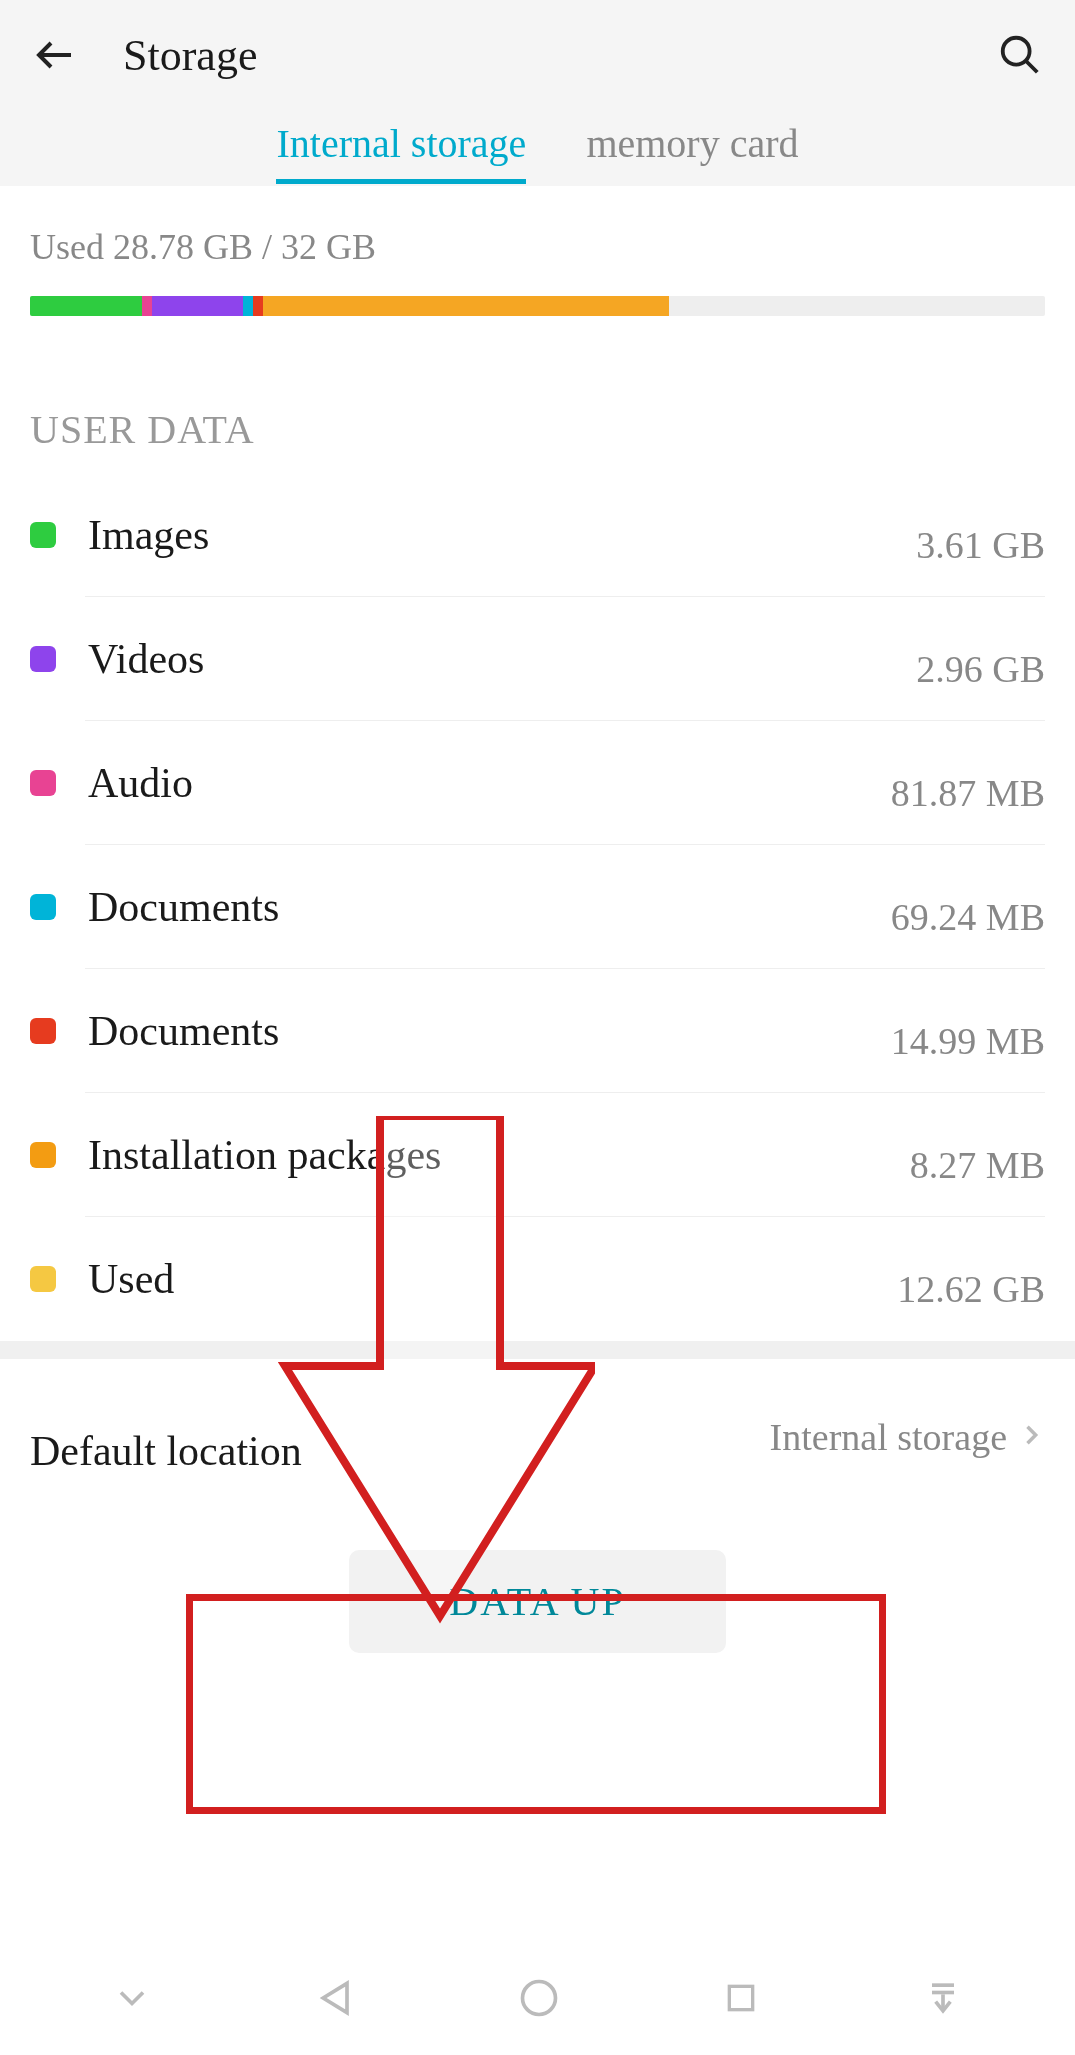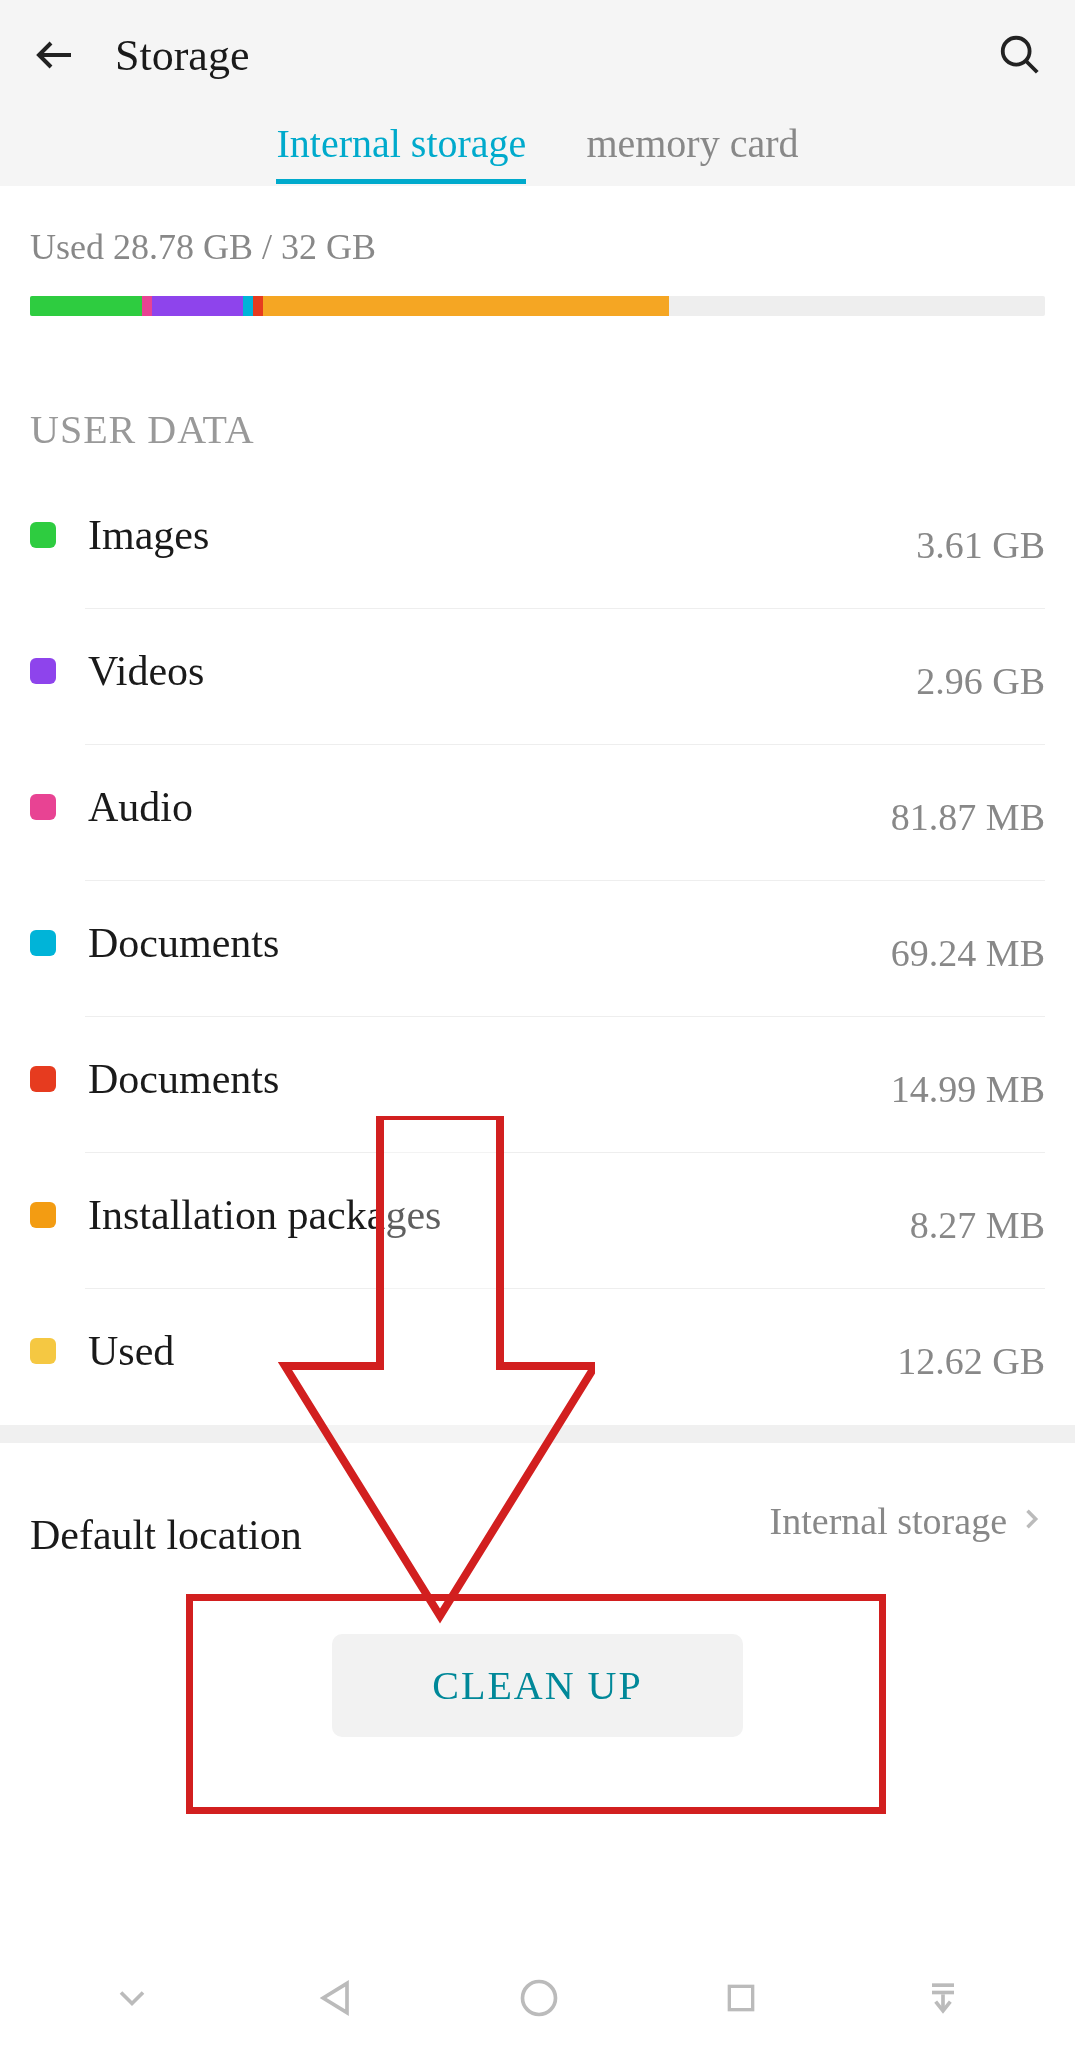--- a/index.html
+++ b/index.html
@@ -13,20 +13,21 @@
     }
     .header {
       background: #f5f5f5;
       height: 186px;
     }
     .header-top {
       display: flex;
       align-items: center;
       padding: 20px 30px 0 30px;
       height: 90px;
+      gap: 8px;
     }
     .back-icon {
       width: 50px;
       height: 50px;
       display: flex;
       align-items: center;
       justify-content: center;
     }
     .page-title {
       font-size: 44px;
@@ -79,21 +80,21 @@
     .section-header {
       font-size: 40px;
       color: #999;
       padding: 60px 30px 20px 30px;
       letter-spacing: 1px;
     }
     .list { }
     .list-item {
       display: flex;
       align-items: center;
-      padding: 30px 30px 42px 30px;
+      padding: 30px 30px 30px 30px;
       position: relative;
     }
     .list-item::after {
       content: "";
       position: absolute;
       bottom: 0;
       left: 85px;
       right: 30px;
       height: 1px;
       background: #eee;
@@ -258,21 +259,21 @@
     <div class="default-label">Default location</div>
     <div class="default-value">Internal storage</div>
     <span class="chevron-icon">
       <svg width="28" height="28" viewBox="0 0 24 24" fill="none" stroke="#bbb" stroke-width="3">
         <polyline points="9,5 16,12 9,19"></polyline>
       </svg>
     </span>
   </div>
 
   <div class="cleanup-wrap">
-    <button class="cleanup-button">CLEAN UP</button>
+    <button class="cleanup-button">DATA UP</button>
   </div>
 </div>
 
 <svg class="annotation-arrow" style="left:265px; top:1116px;" width="330" height="510" viewBox="0 0 330 510">
   <path d="M115 0 L235 0 L235 250 L330 250 L175 500 L20 250 L115 250 Z" fill="rgba(255,255,255,0.3)" stroke="#d21f1f" stroke-width="8"></path>
 </svg>
 
 <div class="annotation-box" style="left:186px; top:1594px; width:700px; height:220px;"></div>
 
 <div class="nav-bar">

